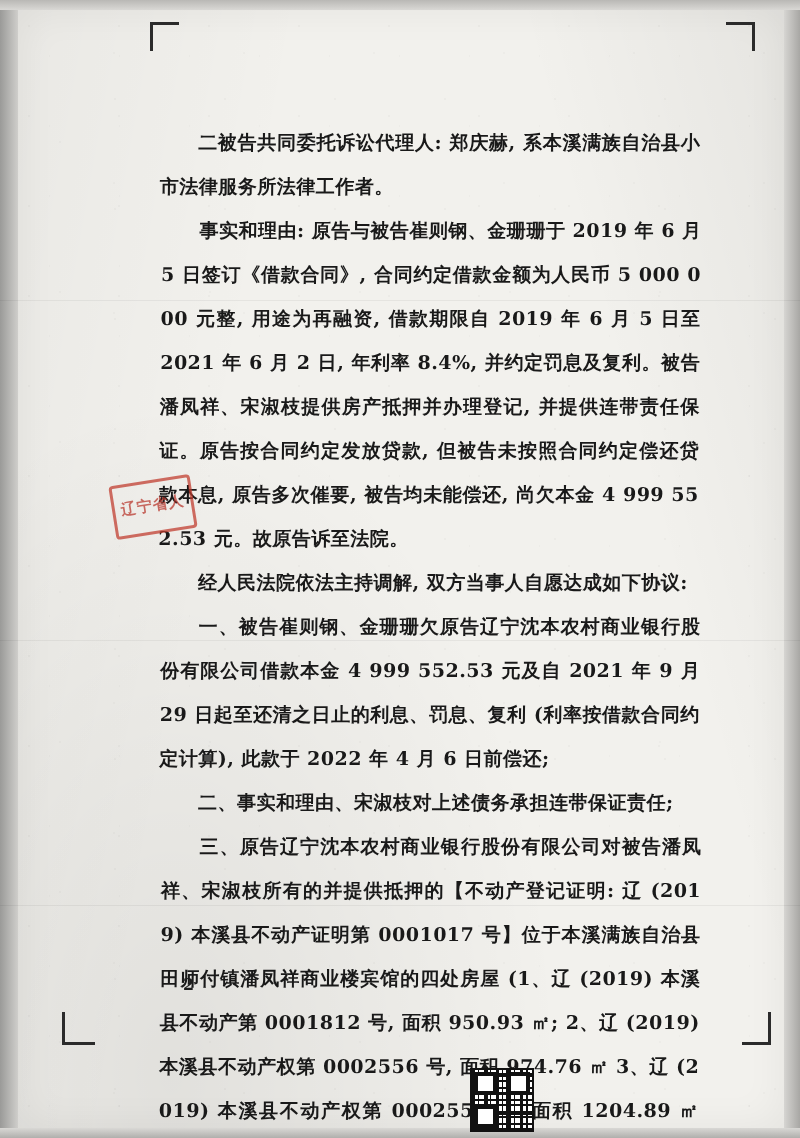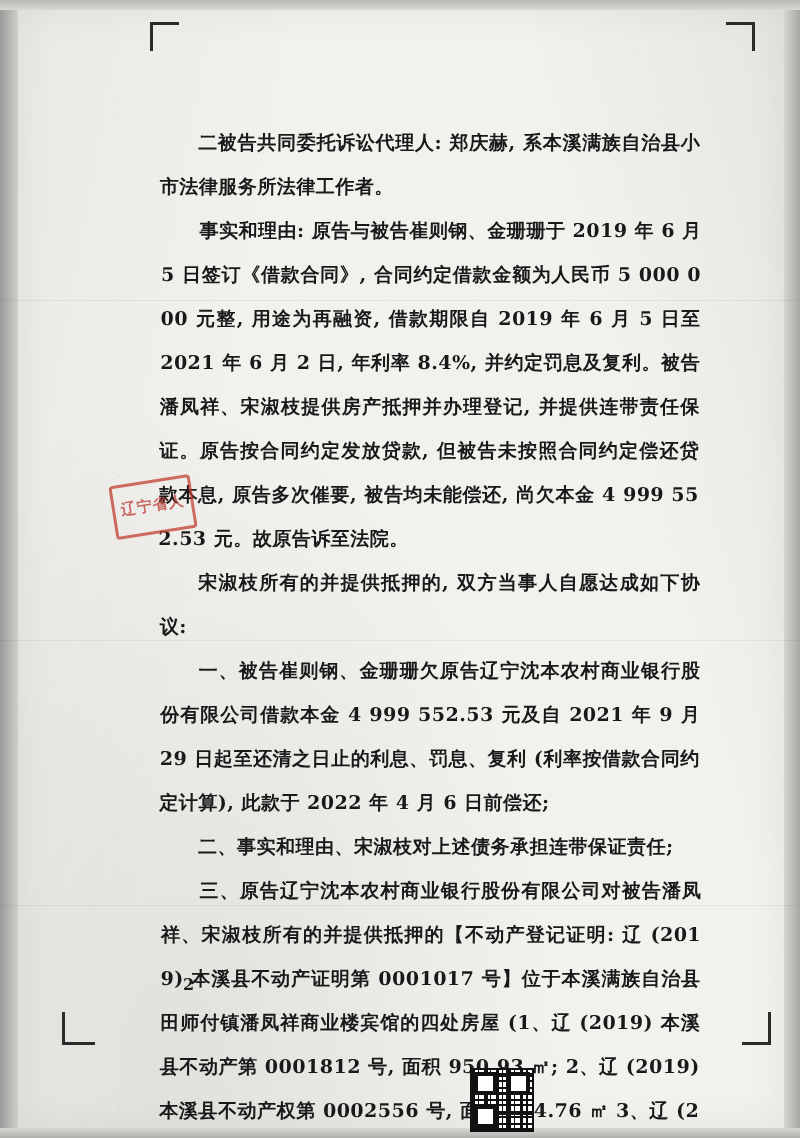--- a/index.html
+++ b/index.html
@@ -191,21 +191,21 @@
   <div class="crop" id="crop-bl"></div>
   <div class="crop" id="crop-br"></div>
 
   <div class="streak" style="top:300px"></div>
   <div class="streak" style="top:640px"></div>
   <div class="streak" style="top:905px"></div>
 
   <div id="body-text">
     <p class="indent">二被告共同委托诉讼代理人: 郑庆赫, 系本溪满族自治县小市法律服务所法律工作者。</p>
     <p class="indent">事实和理由: 原告与被告崔则钢、金珊珊于 2019 年 6 月 5 日签订《借款合同》, 合同约定借款金额为人民币 5 000 000 元整, 用途为再融资, 借款期限自 2019 年 6 月 5 日至 2021 年 6 月 2 日, 年利率 8.4%, 并约定罚息及复利。被告潘凤祥、宋淑枝提供房产抵押并办理登记, 并提供连带责任保证。原告按合同约定发放贷款, 但被告未按照合同约定偿还贷款本息, 原告多次催要, 被告均未能偿还, 尚欠本金 4 999 552.53 元。故原告诉至法院。</p>
-    <p class="indent">宋淑枝所有的并提供抵押的, 双方当事人自愿达成如下协议:</p>
+    <p class="indent">经人民法院依法主持调解, 双方当事人自愿达成如下协议:</p>
     <p class="indent">一、被告崔则钢、金珊珊欠原告辽宁沈本农村商业银行股份有限公司借款本金 4 999 552.53 元及自 2021 年 9 月 29 日起至还清之日止的利息、罚息、复利 (利率按借款合同约定计算), 此款于 2022 年 4 月 6 日前偿还;</p>
     <p class="indent">二、事实和理由、宋淑枝对上述债务承担连带保证责任;</p>
     <p class="indent">三、原告辽宁沈本农村商业银行股份有限公司对被告潘凤祥、宋淑枝所有的并提供抵押的【不动产登记证明: 辽 (2019) 本溪县不动产证明第 0001017 号】位于本溪满族自治县田师付镇潘凤祥商业楼宾馆的四处房屋 (1、辽 (2019) 本溪县不动产第 0001812 号, 面积 950.93 ㎡; 2、辽 (2019) 本溪县不动产权第 0002556 号, 面积 974.76 ㎡ 3、辽 (2019) 本溪县不动产权第 0002557 号, 面积 1204.89 ㎡ 4、辽 (2019) 本溪县不动产权第</p>
   </div>
 
   <div id="seal">辽宁省人</div>
 
   <div id="page-number">2</div>
 
   <div id="footer">

